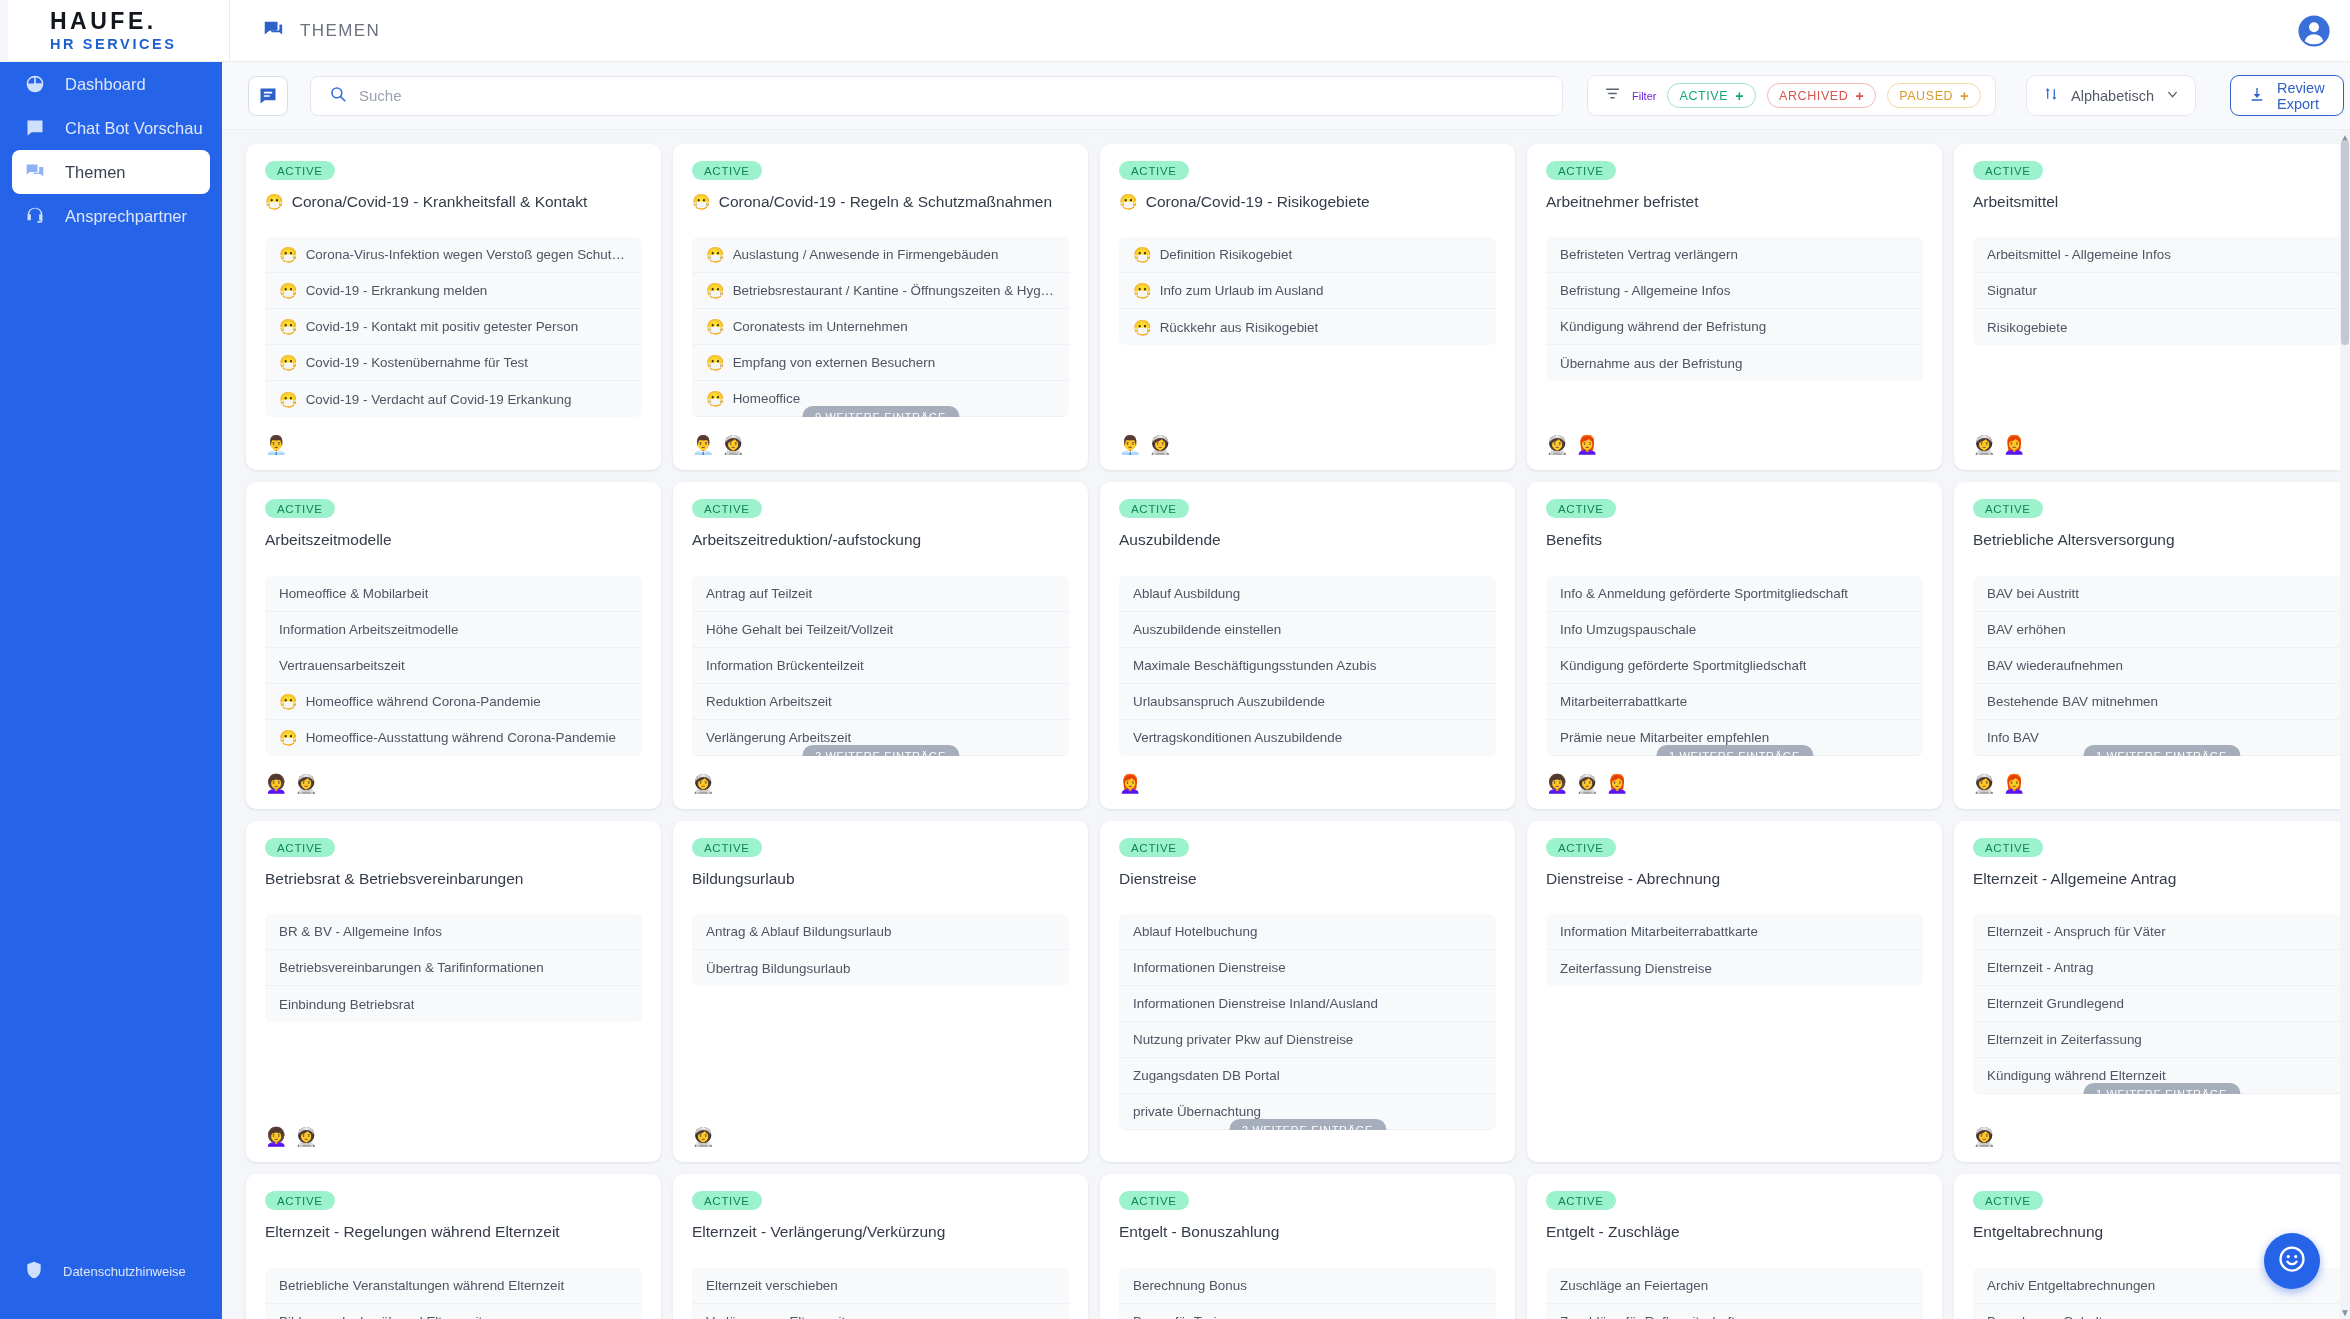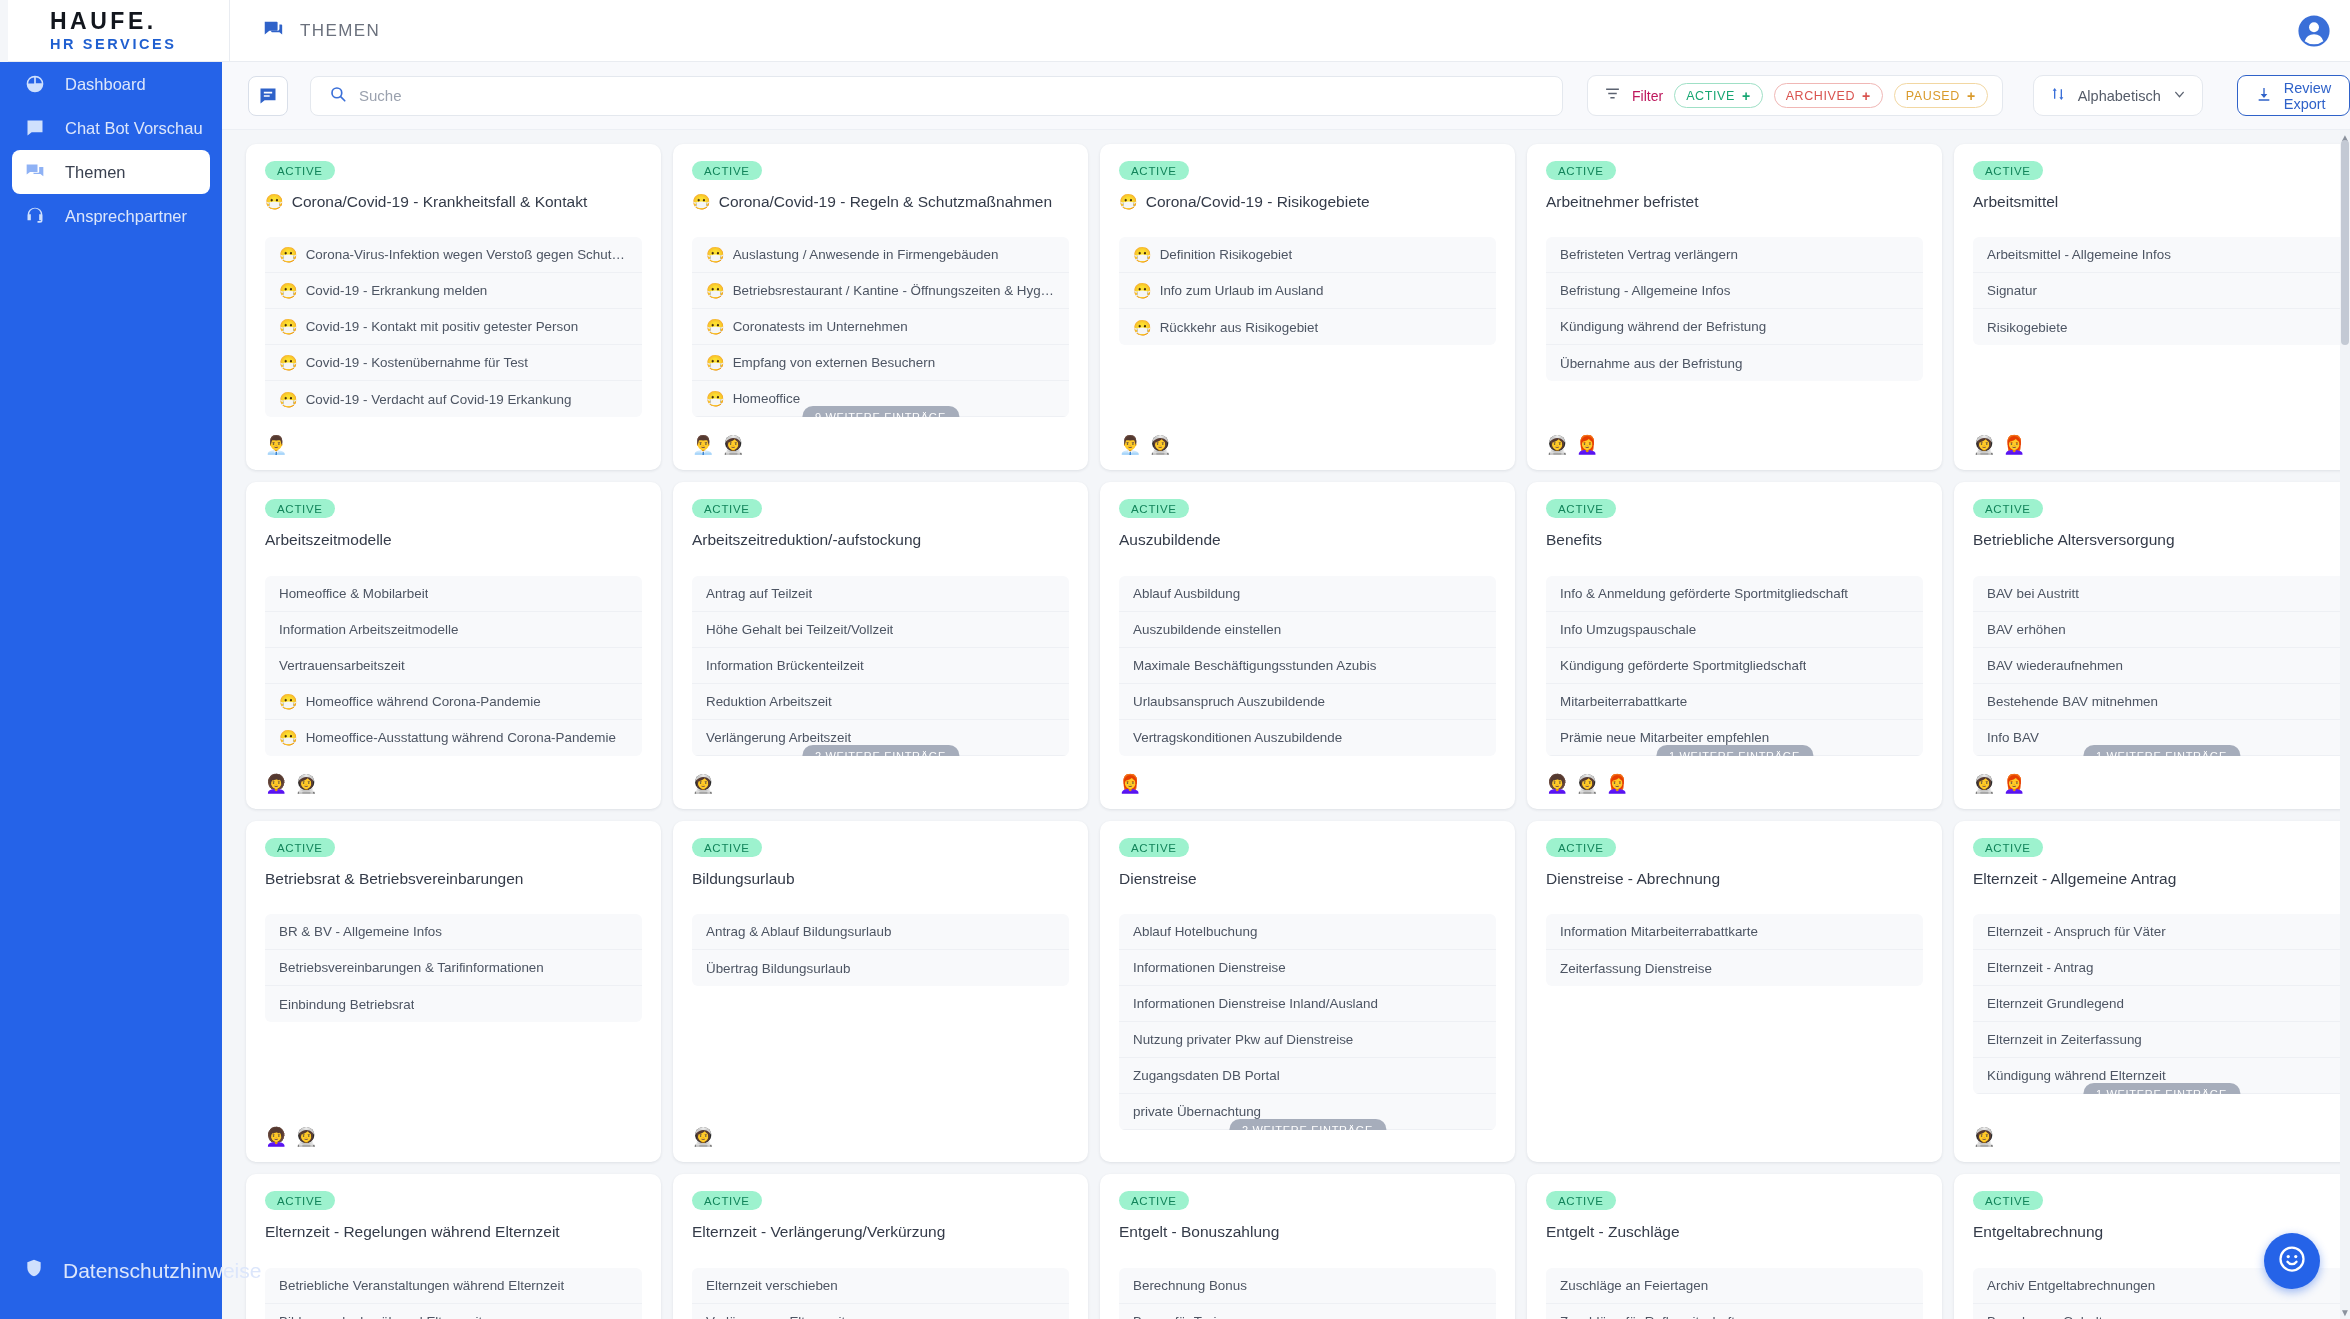--- a/index.html
+++ b/index.html
@@ -58,21 +58,21 @@
     background:#ffffff; color:#3a4150;
     border-radius:8px; margin-left:12px; margin-right:12px;
     padding-left:12px;
   }
   .side-item .ico { width:22px; height:22px; display:flex; align-items:center; justify-content:center; flex:0 0 22px; }
   .side-item.active .ico svg { fill:#8fb2f5; }
   .side-item .ico svg { fill:#cfe0fd; }
   .side-bottom {
     position:absolute; bottom:36px; left:0; width:222px;
     display:flex; align-items:center; gap:19px; padding-left:24px;
-    color:#dce6fb; font-size:21px;
+    color:#dce6fb; font-size:13px;
   }
   .side-bottom .ico svg { fill:#cfe0fd; }
   
   .toolbar {
     position:absolute; top:62px; left:222px; width:2128px; height:68px;
     background:#f8f9fc; display:flex; align-items:center;
     padding:0 26px; gap:12px; border-bottom:1px solid #eceff4; z-index:15;
   }
   .chat-sq {
     width:40px; height:40px; border:1px solid #d9dfe9; border-radius:8px;
@@ -88,21 +88,21 @@
   .search-box input {
     border:0; outline:0; font-size:15px; color:#545b68;
     font-family:"Liberation Sans",sans-serif; background:transparent; width:100%;
   }
   .search-box input::placeholder { color:#9aa1ae; }
   .spacer { flex:1 1 auto; }
   .filter-group {
     height:41px; border:1px solid #e4e8ee; border-radius:9px; background:#fff;
     display:flex; align-items:center; gap:11px; padding:0 14px 0 16px;
   }
-  .filter-label { font-size:14px; color:#be185d; }
+  .filter-label { font-size:11px; color:#6d28d9; }
   .pill {
     height:25px; border-radius:13px; padding:0 11px;
     display:flex; align-items:center; gap:7px;
     font-size:12.5px; letter-spacing:.6px; border:1px solid;
   }
   .pill .plus { font-size:14px; font-weight:bold; line-height:1; }
   .pill.active { color:#17a672; border-color:#9fe0c6; }
   .pill.archived { color:#d9534f; border-color:#f0b7b5; }
   .pill.paused { color:#d99a2b; border-color:#f2d7a2; }
   .sort-group {

